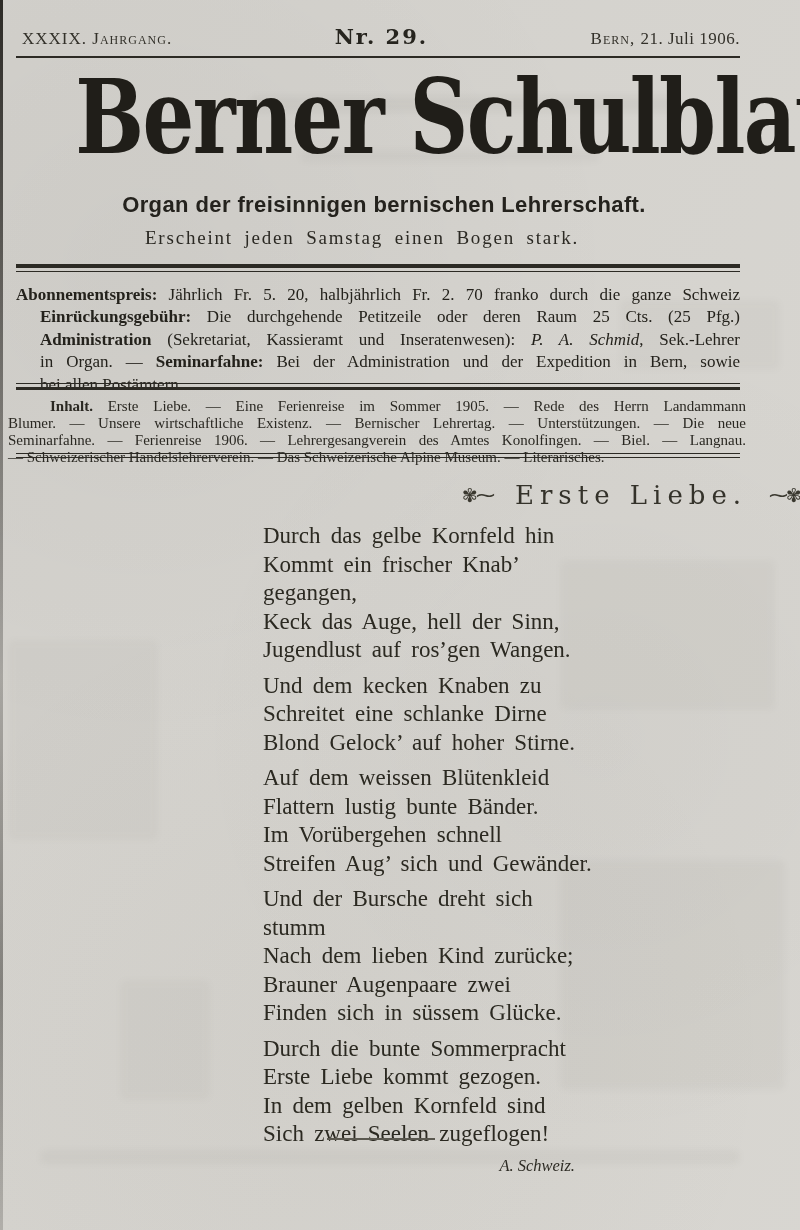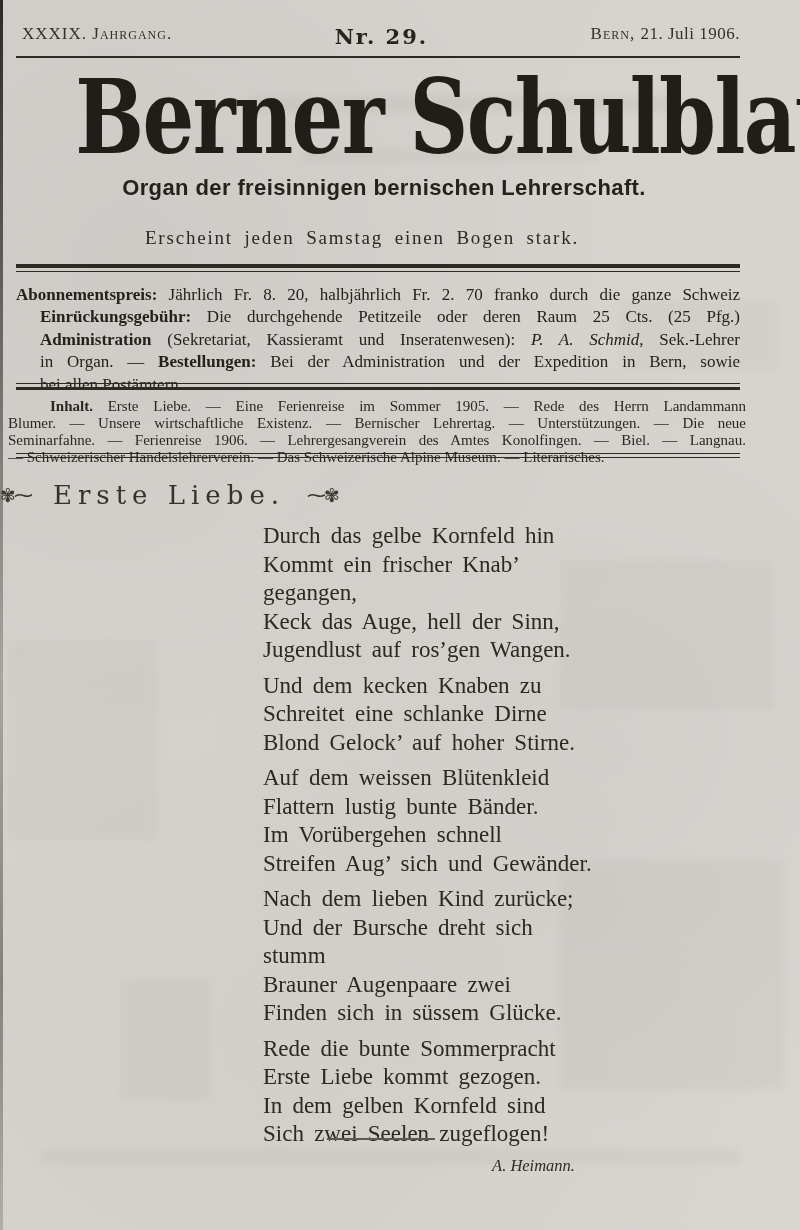--- a/index.html
+++ b/index.html
@@ -25,33 +25,33 @@
   .s1{left:250px;top:96px;width:430px;height:16px;opacity:.07;}
   .s2{left:300px;top:150px;width:300px;height:12px;opacity:.05;}
   .s3{left:560px;top:560px;width:215px;height:150px;opacity:.045;}
   .s4{left:8px;top:640px;width:150px;height:200px;opacity:.04;}
   .s5{left:560px;top:860px;width:225px;height:230px;opacity:.05;}
   .s6{left:40px;top:1150px;width:700px;height:14px;opacity:.055;}
   .s7{left:120px;top:980px;width:90px;height:120px;opacity:.04;}
   .s8{left:620px;top:300px;width:160px;height:70px;opacity:.04;}
 
   
-  .topline{position:absolute;left:22px;top:24px;width:718px;display:flex;justify-content:space-between;align-items:flex-start;}
+  .topline{position:absolute;left:22px;top:24px;width:718px;display:flex;justify-content:space-between;align-items:flex-end;}
   .vol,.dateline{font-size:17px;font-variant:small-caps;letter-spacing:1px;color:var(--ink_soft,#33312a);}
   .vol .num{font-variant:normal;}
   .dateline .datetxt{font-variant:normal;letter-spacing:.5px;}
   .issue{font-size:21px;font-weight:bold;letter-spacing:2px;font-family:"DejaVu Serif",serif;}
   .rule1{position:absolute;left:16px;top:56px;width:724px;height:2px;background:var(--rule,#2c2a24);}
 
   
   .title-wrap{position:absolute;left:0;top:64px;width:800px;text-align:center;white-space:nowrap;}
   .title{display:inline-block;font-family:"DejaVu Serif",serif;font-weight:bold;
     font-size:97px;line-height:1.05;letter-spacing:-2px;
     transform:scale(.84,1.06);transform-origin:center top;color:#201e19;}
-  .subtitle{position:absolute;left:0;top:175px;width:768px;text-align:center;
+  .subtitle{position:absolute;left:0;top:192px;width:768px;text-align:center;
     font-family:"Liberation Sans",sans-serif;font-weight:bold;font-size:22px;letter-spacing:.4px;color:#24221d;}
   .tagline{position:absolute;left:0;top:227px;width:724px;text-align:center;
     font-size:19px;letter-spacing:1.8px;word-spacing:5px;color:#2b2923;}
 
   .rule2{position:absolute;left:16px;top:264px;width:724px;height:3px;
     border-top:4px solid var(--rule,#2c2a24);border-bottom:1.5px solid var(--rule,#2c2a24);}
 
   
   .imprint{position:absolute;left:40px;top:284px;width:700px;font-size:17px;line-height:22.4px;color:#24221c;}
   .imp-line{text-align:justify;text-align-last:justify;}
@@ -66,21 +66,21 @@
   
   .inhalt{position:absolute;left:8px;top:398px;width:738px;font-size:15px;line-height:17px;color:#2a2822;}
   .inh-line{text-align:justify;text-align-last:justify;}
   .inh-line.first{text-indent:42px;}
   .inh-line.last{text-align-last:left;}
 
   .rule4{position:absolute;left:16px;top:453px;width:724px;height:3px;
     border-top:1.5px solid var(--rule,#2c2a24);border-bottom:1.5px solid var(--rule,#2c2a24);}
 
   
-  .poem-heading{position:absolute;left:0;top:480px;width:800px;text-align:left;color:#34322a;}
+  .poem-heading{position:absolute;left:0;top:480px;width:800px;text-align:right;color:#34322a;}
   .poem-heading .ptitle{font-family:"DejaVu Serif",serif;font-size:26px;letter-spacing:6px;margin:0 18px;}
   .poem-heading .orn{font-family:"DejaVu Sans",sans-serif;font-size:19px;letter-spacing:-2px;color:#3a382f;position:relative;top:-2px;}
   .poem{position:absolute;left:215px;top:522px;width:380px;}
   .stanza{margin:0 0 7px 0;}
   .pline{font-size:23px;line-height:28.5px;word-spacing:4.5px;color:#2b2921;margin-left:48px;}
   .signature{text-align:right;padding-right:20px;font-style:italic;font-size:16.5px;margin-top:2px;color:#2e2c25;}
   .end-rule{position:absolute;left:327px;top:1138px;width:108px;height:1.5px;background:#5a584f;}
 </style>
 </head>
 <body>
@@ -106,24 +106,24 @@
 
   <div class="title-wrap">
     <span class="title">Berner Schulblatt</span>
   </div>
   <div class="subtitle">Organ der freisinnigen bernischen Lehrerschaft.</div>
   <div class="tagline">Erscheint jeden Samstag einen Bogen stark.</div>
 
   <div class="rule2"></div>
 
   <div class="imprint" id="imprint">
-      <div class="imp-line first"><span class="b">Abonnementspreis:</span><span> Jährlich Fr. 8. 20, halbjährlich Fr. 2. 70 franko durch die ganze Schweiz</span></div>
+      <div class="imp-line first"><span class="b">Abonnementspreis:</span><span> Jährlich Fr. 5. 20, halbjährlich Fr. 2. 70 franko durch die ganze Schweiz</span></div>
       <div class="imp-line"><span class="b">Einrückungsgebühr:</span><span> Die durchgehende Petitzeile oder deren Raum 25 Cts. (25 Pfg.)</span></div>
       <div class="imp-line"><span class="b">Administration</span><span> (Sekretariat, Kassieramt und Inseratenwesen): </span><span class="i">P. A. Schmid</span><span>, Sek.-Lehrer</span></div>
-      <div class="imp-line"><span>in Organ. — </span><span class="b">Bestellungen:</span><span> Bei der Administration und der Expedition in Bern, sowie</span></div>
+      <div class="imp-line"><span>in Organ. — </span><span class="b">Seminarfahne:</span><span> Bei der Administration und der Expedition in Bern, sowie</span></div>
       <div class="imp-line last"><span>bei allen Postämtern.</span></div>
     </div>
 
   <div class="rule3"></div>
 
   <div class="inhalt" id="inhalt">
       <div class="inh-line first"><span class="b">Inhalt.</span><span> Erste Liebe. — Eine Ferienreise im Sommer 1905. — Rede des Herrn Landammann</span></div>
       <div class="inh-line"><span>Blumer. — Unsere wirtschaftliche Existenz. — Bernischer Lehrertag. — Unterstützungen. — Die neue</span></div>
       <div class="inh-line"><span>Seminarfahne. — Ferienreise 1906. — Lehrergesangverein des Amtes Konolfingen. — Biel. — Langnau.</span></div>
       <div class="inh-line last"><span>— Schweizerischer Handelslehrerverein. — Das Schweizerische Alpine Museum. — Literarisches.</span></div>
@@ -149,29 +149,29 @@
         <div class="pline">Schreitet eine schlanke Dirne</div>
         <div class="pline">Blond Gelock’ auf hoher Stirne.</div>
       </div>
       <div class="stanza">
         <div class="pline">Auf dem weissen Blütenkleid</div>
         <div class="pline">Flattern lustig bunte Bänder.</div>
         <div class="pline">Im Vorübergehen schnell</div>
         <div class="pline">Streifen Aug’ sich und Gewänder.</div>
       </div>
       <div class="stanza">
+        <div class="pline">Und der Bursche dreht sich stumm</div>
         <div class="pline">Nach dem lieben Kind zurücke;</div>
-        <div class="pline">Und der Bursche dreht sich stumm</div>
         <div class="pline">Brauner Augenpaare zwei</div>
         <div class="pline">Finden sich in süssem Glücke.</div>
       </div>
       <div class="stanza">
-        <div class="pline">Rede die bunte Sommerpracht</div>
+        <div class="pline">Durch die bunte Sommerpracht</div>
         <div class="pline">Erste Liebe kommt gezogen.</div>
         <div class="pline">In dem gelben Kornfeld sind</div>
         <div class="pline">Sich zwei Seelen zugeflogen!</div>
       </div>
-      <div class="signature">A. Heimann.</div>
+      <div class="signature">A. Schweiz.</div>
     </div>
 
   <div class="end-rule"></div>
 
 </div>
 
 </body></html>

